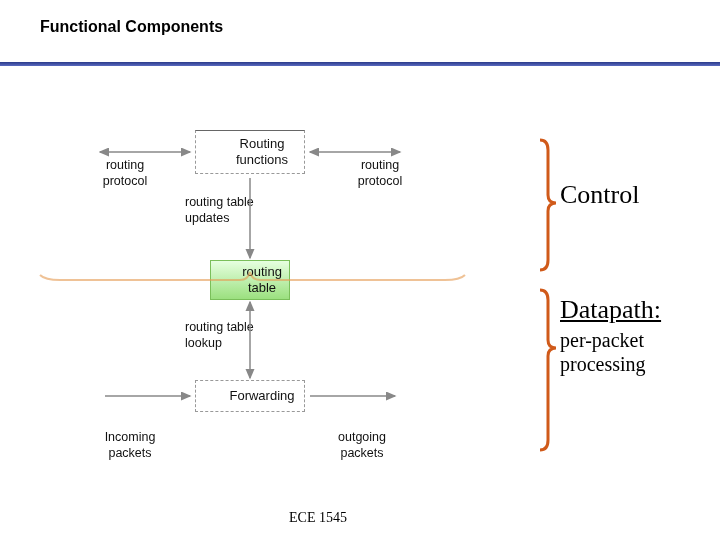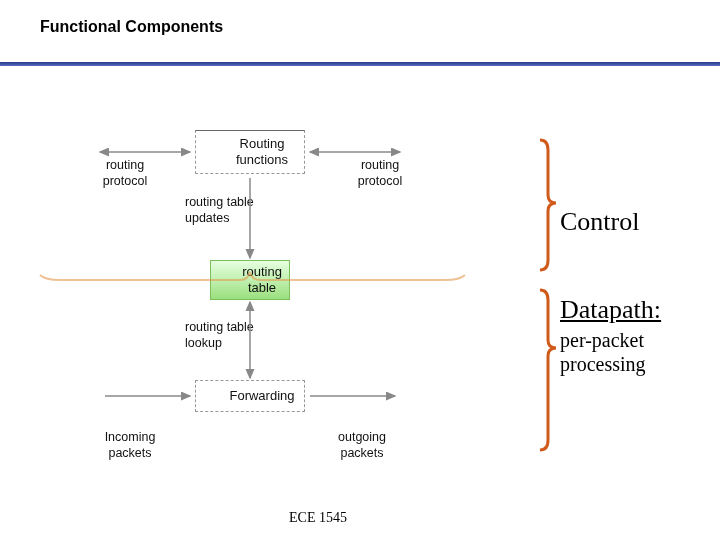--- a/index.html
+++ b/index.html
@@ -86,21 +86,21 @@
     color: #000;
   }
   
   .anno {
     position: absolute;
     font-family: "Times New Roman", serif;
     color: #000;
   }
   .anno-control {
     left: 560px;
-    top: 207px;
+    top: 180px;
     font-size: 26px;
   }
   .anno-datapath {
     left: 560px;
     top: 295px;
     font-size: 26px;
     text-decoration: underline;
   }
   .anno-sub {
     left: 560px;

